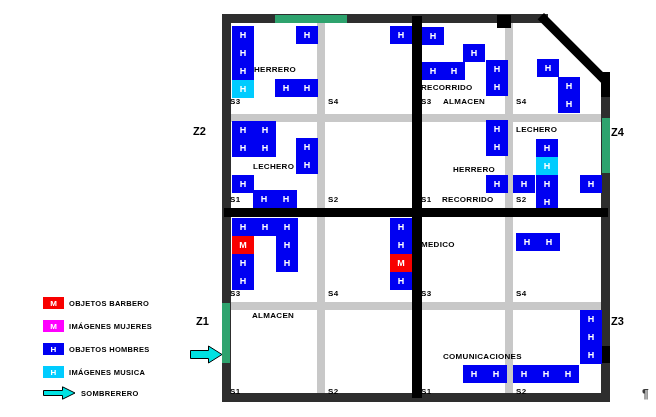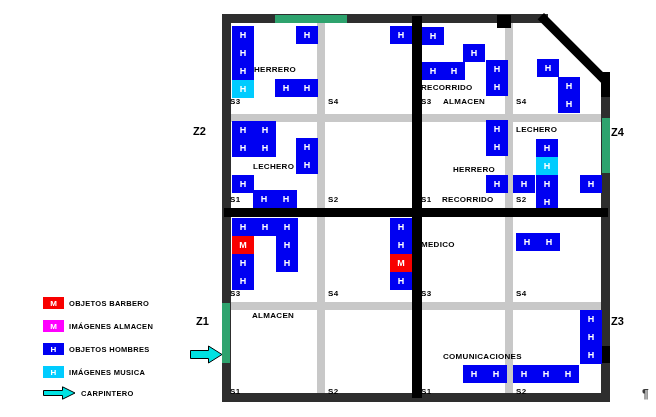--- a/index.html
+++ b/index.html
@@ -161,35 +161,35 @@
     <div class="zone" style="left: 611px; top: 127px;">Z4</div>
   </div>
 
 <div class="legend">
   <div class="legend-row" style="left:43px;top:297px">
     <span class="legend-box red">M</span>
     <span class="legend-label">OBJETOS BARBERO</span>
   </div>
   <div class="legend-row" style="left:43px;top:320px">
     <span class="legend-box magenta">M</span>
-    <span class="legend-label">IMÁGENES ALMACEN</span>
+    <span class="legend-label">IMÁGENES MUJERES</span>
   </div>
   <div class="legend-row" style="left:43px;top:343px">
     <span class="legend-box blue">H</span>
     <span class="legend-label">OBJETOS HOMBRES</span>
   </div>
   <div class="legend-row" style="left:43px;top:366px">
     <span class="legend-box cyan">H</span>
     <span class="legend-label">IMÁGENES MUSICA</span>
   </div>
   <div class="legend-row" style="left:43px;top:386px">
     <svg class="legend-arrow" width="33" height="14" viewBox="0 0 33 14">
       <polygon points="0.5,4.5 19.5,4.5 19.5,0.8 32,7 19.5,13.2 19.5,9.5 0.5,9.5" fill="#00e2e2" stroke="#000000" stroke-width="1"></polygon>
     </svg>
-    <span class="legend-label">CARPINTERO</span>
+    <span class="legend-label">SOMBRERERO</span>
   </div>
 </div>
 
 <svg class="route-arrow" width="33" height="19" viewBox="0 0 33 19">
   <polygon points="0.5,5.5 18.5,5.5 18.5,1 32,9.5 18.5,18 18.5,13.5 0.5,13.5" fill="#00e2e2" stroke="#000000" stroke-width="1"></polygon>
 </svg>
 
 <span class="pilcrow">¶</span>
 
 </body></html>

